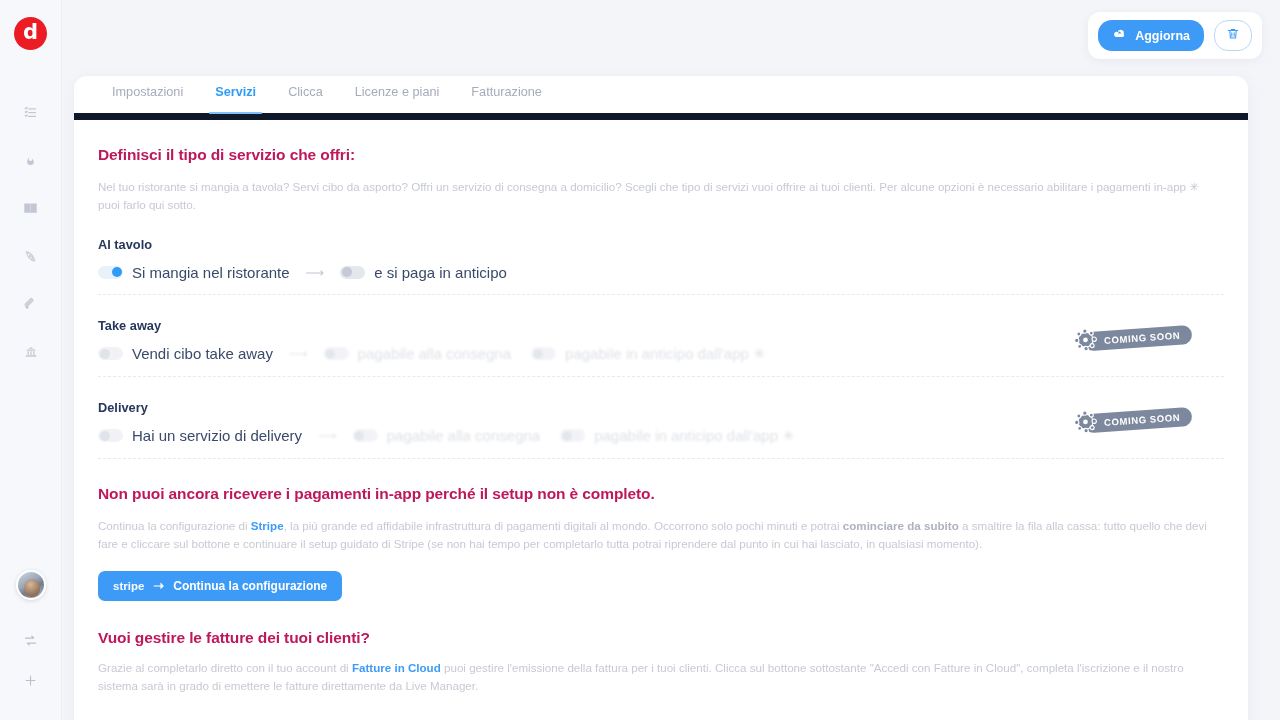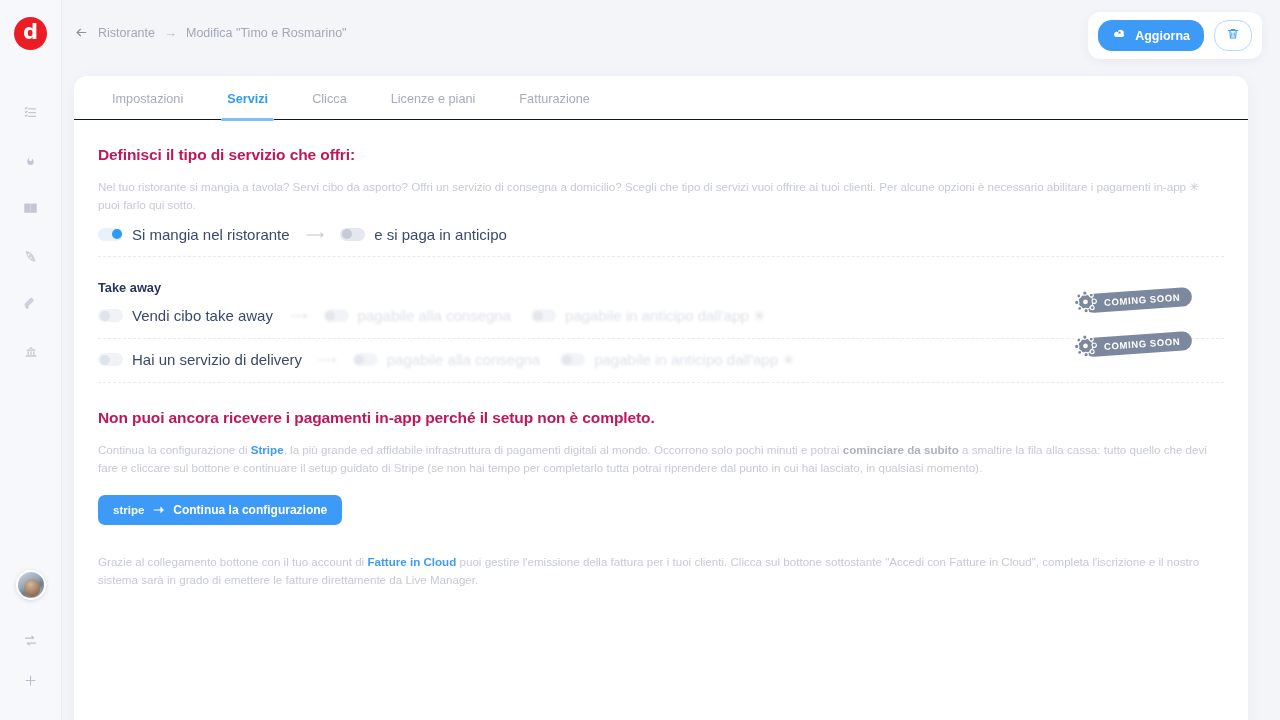--- a/index.html
+++ b/index.html
@@ -91,24 +91,24 @@
   
   #card {
     position:absolute; left:74px; top:76px;
     width:1174px; height:660px;
     background:#fff;
     border-radius:13px 13px 0 0;
     box-shadow: 0 2px 14px rgba(70,80,120,.06);
     overflow:hidden;
   }
   #tabs {
-    height:44px; display:flex; align-items:center;
+    height:44px; display:flex; align-items:flex-end;
     padding:16px 24px 0 24px;
-    border-bottom:1px solid #0f172a;
-    gap:16px;
+    border-bottom:7px solid #0f172a;
+    gap:4px;
   }
   .tab {
     font-size:12.7px; color:#a6acbb; font-weight:normal;
     padding:0 14px 14px 14px; cursor:pointer; position:relative;
     white-space:nowrap;
   }
   .tab.active { color:#2e9bf7; font-weight:bold; }
   .tab.active::after {
     content:""; position:absolute; left:8px; right:8px; bottom:-1px;
     height:2.5px; background:#7fc0f9; border-radius:2px;
@@ -263,31 +263,20 @@
       <span>
         <svg width="15" height="15" viewBox="0 0 24 24" fill="none" stroke="currentColor" stroke-width="1.8" stroke-linecap="round">
           <path d="M12 5v14M5 12h14"></path>
         </svg>
       </span>
     </div>
   </div>
 </div>
 
 <div id="topbar">
-  <div id="breadcrumb">
-    <span class="back">
-      <svg width="15" height="13" viewBox="0 0 24 24" fill="none" stroke="currentColor" stroke-width="2.2" stroke-linecap="round" stroke-linejoin="round">
-        <path d="M20 12H4"></path>
-          <path d="M10 6l-6 6 6 6"></path>
-      </svg>
-    </span>
-    <span class="crumb">Ristorante</span>
-    <span class="arr">→</span>
-    <span class="crumb cur">Modifica "Timo e Rosmarino"</span>
-  </div>
 
   <div id="actionbar">
     <button class="btn blue">
       <span>
         <svg width="15" height="12" viewBox="0 0 24 20" fill="currentColor">
           <path d="M19 9.5A5 5 0 009.2 7 4.2 4.2 0 003 11.2 4.2 4.2 0 007.2 15H18a4 4 0 001-5.5z"></path>
           <path d="M12 5.5l3 3.5h-6l3-3.5z" fill="#3d9bf7"></path>
         </svg>
       </span>
       <span>Aggiorna</span>
@@ -313,20 +302,21 @@
     <div class="tab">Clicca</div>
     <div class="tab">Licenze e piani</div>
     <div class="tab">Fatturazione</div>
   </div>
 
   <div id="content">
 
     <h2 class="section">Definisci il tipo di servizio che offri:</h2>
     <p class="desc"><span>Nel tuo ristorante si mangia a tavola? Servi cibo da asporto? Offri un servizio di consegna a domicilio? Scegli che tipo di servizi vuoi offrire ai tuoi clienti. Per alcune opzioni è necessario abilitare i pagamenti in-app </span><span>✳</span><span> puoi farlo qui sotto.</span></p>
 
+    <h3 class="sub">Al tavolo</h3>
     <div class="toggle-row" style="position:relative">
       <div class="tg">
         <div class="switch on">
             <div class="knob"></div>
           </div>
         <span class="tg-label">Si mangia nel ristorante</span>
       </div>
       <span class="arrow-sep">⟶</span>
       <div class="tg">
         <div class="switch">
@@ -370,20 +360,21 @@
             <circle cx="6" cy="6" r="1.9"></circle>
               <circle cx="18" cy="18" r="1.9"></circle>
             <circle cx="18" cy="6" r="1.9"></circle>
               <circle cx="6" cy="18" r="1.9"></circle>
           </svg>
         </span>
         <span class="badge">COMING SOON</span>
       </div>
     </div>
 
+    <h3 class="sub">Delivery</h3>
     <div class="toggle-row" style="position:relative">
       <div class="tg muted">
         <div class="switch">
             <div class="knob"></div>
           </div>
         <span class="tg-label" style="color:#3a4a6b">Hai un servizio di delivery</span>
       </div>
       <span class="arrow-sep blurred" style="color:#e0e3ea">⟶</span>
       <div class="tg muted blurred">
         <div class="switch">
@@ -421,18 +412,19 @@
       <h2 class="section">Non puoi ancora ricevere i pagamenti in-app perché il setup non è completo.</h2>
       <p class="desc"><span>Continua la configurazione di </span><span class="lnk">Stripe</span><span>, la più grande ed affidabile infrastruttura di pagamenti digitali al mondo. Occorrono solo pochi minuti e potrai </span><b>cominciare da subito</b><span> a smaltire la fila alla cassa: tutto quello che devi fare e cliccare sul bottone e continuare il setup guidato di Stripe (se non hai tempo per completarlo tutta potrai riprendere dal punto in cui hai lasciato, in qualsiasi momento).</span></p>
       <button class="wide-btn">
         <span class="brand">stripe</span>
         <span class="sep">➝</span>
         <span>Continua la configurazione</span>
       </button>
     </div>
 
     <div class="divider-sect" style="margin-top:28px">
-      <p class="desc" style="margin-top:12px"><span>Grazie al collegamento bottone con il tuo account di </span><span class="lnk">Fatture in Cloud</span><span> puoi gestire l'emissione della fattura per i tuoi clienti. Clicca sul bottone sottostante "Accedi con Fatture in Cloud", completa l'iscrizione e il nostro sistema sarà in grado di emettere le fatture direttamente da Live Manager.</span></p>
+      <h2 class="section">Vuoi gestire le fatture dei tuoi clienti?</h2>
+      <p class="desc" style="margin-top:12px"><span>Grazie al completarlo diretto con il tuo account di </span><span class="lnk">Fatture in Cloud</span><span> puoi gestire l'emissione della fattura per i tuoi clienti. Clicca sul bottone sottostante "Accedi con Fatture in Cloud", completa l'iscrizione e il nostro sistema sarà in grado di emettere le fatture direttamente da Live Manager.</span></p>
 
     </div>
 
   </div>
 </div>
 
 </body></html>

